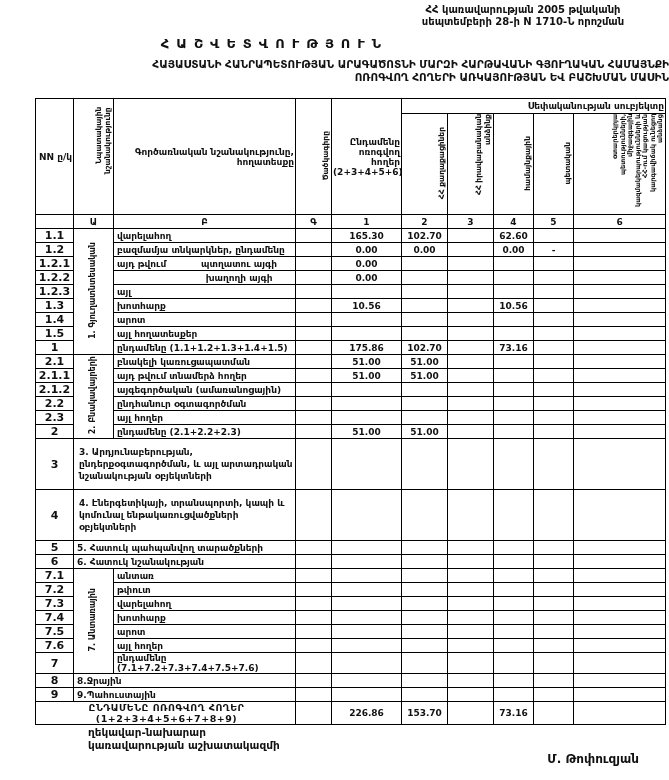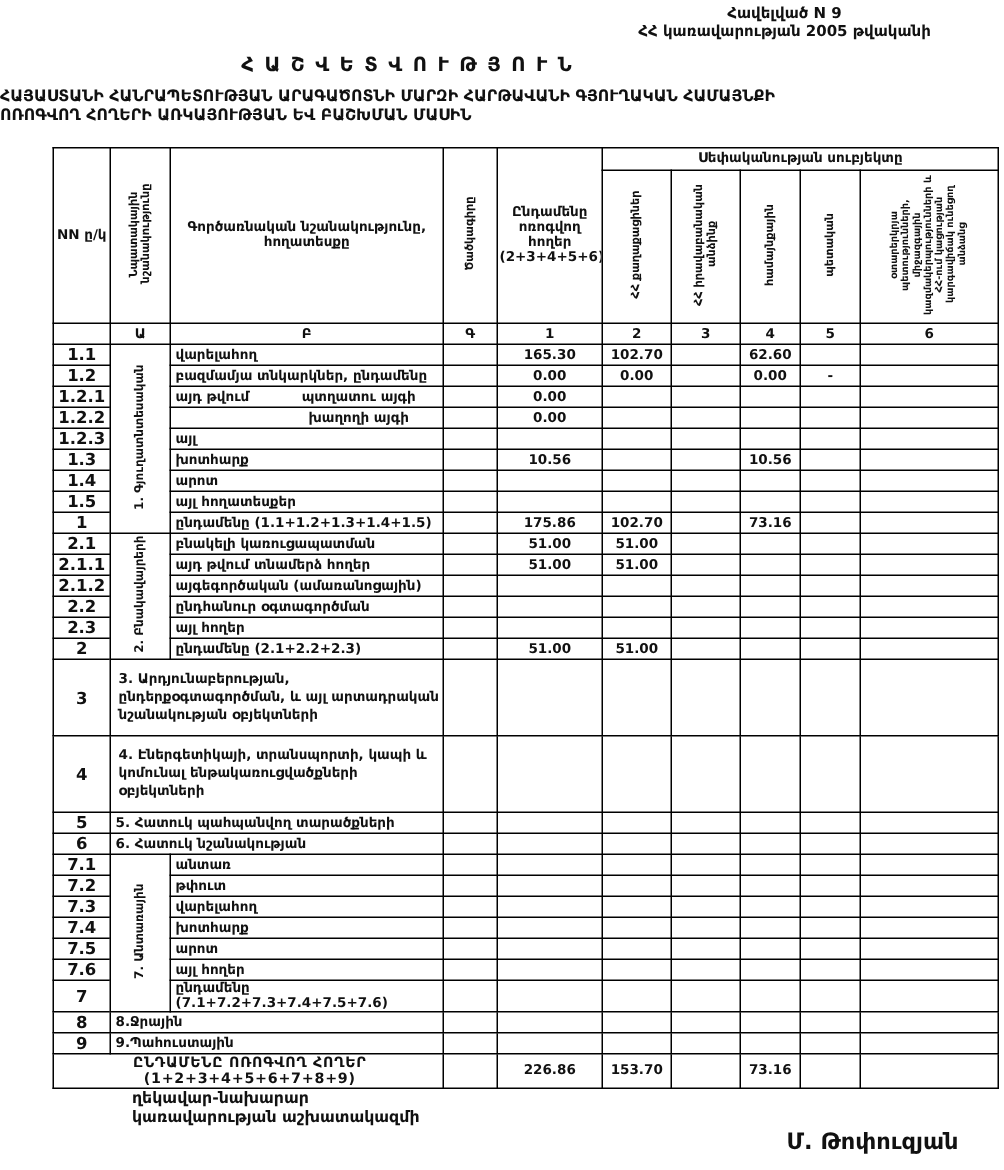--- a/index.html
+++ b/index.html
@@ -11,32 +11,32 @@
   .hdr{position:relative;height:96px;}
   .appendix{
     position:absolute;top:4px;right:6px;width:280px;text-align:center;
     font-size:10px;font-weight:bold;line-height:12px;
   }
   .doc-title{
     position:absolute;top:36px;left:0;right:120px;text-align:center;
     font-size:13px;font-weight:bold;letter-spacing:7px;
   }
   .doc-subtitle{
-    position:absolute;top:58px;left:0;right:0;text-align:left;
+    position:absolute;top:58px;left:0;right:0;text-align:right;
     font-size:10.5px;font-weight:bold;line-height:13px;
   }
   table.rep{
     border-collapse:collapse;table-layout:fixed;
     margin:2px 4px 0 35px;width:630px;
   }
   .rep th,.rep td{
     border:1px solid #000;font-weight:bold;padding:0 1px;
     overflow:hidden;font-size:9px;vertical-align:middle;
   }
-  .rep thead th{font-weight:bold;text-align:center;}
+  .rep thead th{font-weight:bold;text-align:right;}
   .h-own{height:14px;font-size:8.5px;}
   .h-top{font-size:8.5px;line-height:10px;text-align:center;}
   .vcell{height:100px;}
   .vert{
     display:inline-block;writing-mode:vertical-rl;transform:rotate(180deg);
     font-size:7.5px;line-height:8.5px;white-space:normal;max-height:98px;
   }
   .vert.small{font-size:6.5px;line-height:7.5px;}
   .letters td{height:13px;text-align:center;font-size:9px;}
   tbody td{height:13px;}
@@ -46,29 +46,29 @@
   td.name{text-align:left;padding-left:3px;font-size:9px;}
   td.name .split{display:flex;}
   td.name .split .l{width:38%;}
   td.name .split .c{flex:1;text-align:center;}
   td.val{text-align:center;font-size:9px;}
   tr.tall td{height:50px;}
   tr.tall td.name{line-height:12px;padding-left:5px;}
   tr.grand td{height:18px;}
   tr.grand td.name{text-align:center;font-size:9.5px;letter-spacing:0.5px;}
   .footer{position:absolute;left:88px;top:726px;font-size:10.5px;font-weight:bold;line-height:13px;}
-  .signature{position:absolute;right:30px;top:752px;font-size:15px;font-weight:bold;}
+  .signature{position:absolute;right:30px;top:752px;font-size:12px;font-weight:bold;}
 </style>
 </head>
 <body>
 
 <div class="hdr">
   <div class="appendix">
-    <div>Հավելված N 9</div>
     <div>ՀՀ կառավարության 2005 թվականի</div>
+    <div>սեպտեմբերի 28-ի N 1710-Ն որոշման</div>
   </div>
   <div class="doc-title">ՀԱՇՎԵՏՎՈՒԹՅՈՒՆ</div>
   <div class="doc-subtitle">
     <div>ՀԱՅԱՍՏԱՆԻ ՀԱՆՐԱՊԵՏՈՒԹՅԱՆ ԱՐԱԳԱԾՈՏՆԻ ՄԱՐԶԻ ՀԱՐԹԱՎԱՆԻ ԳՅՈՒՂԱԿԱՆ ՀԱՄԱՅՆՔԻ</div>
     <div>ՈՌՈԳՎՈՂ ՀՈՂԵՐԻ ԱՌԿԱՅՈՒԹՅԱՆ ԵՎ ԲԱՇԽՄԱՆ ՄԱՍԻՆ</div>
   </div>
 </div>
 
 <table class="rep">
   <colgroup>

